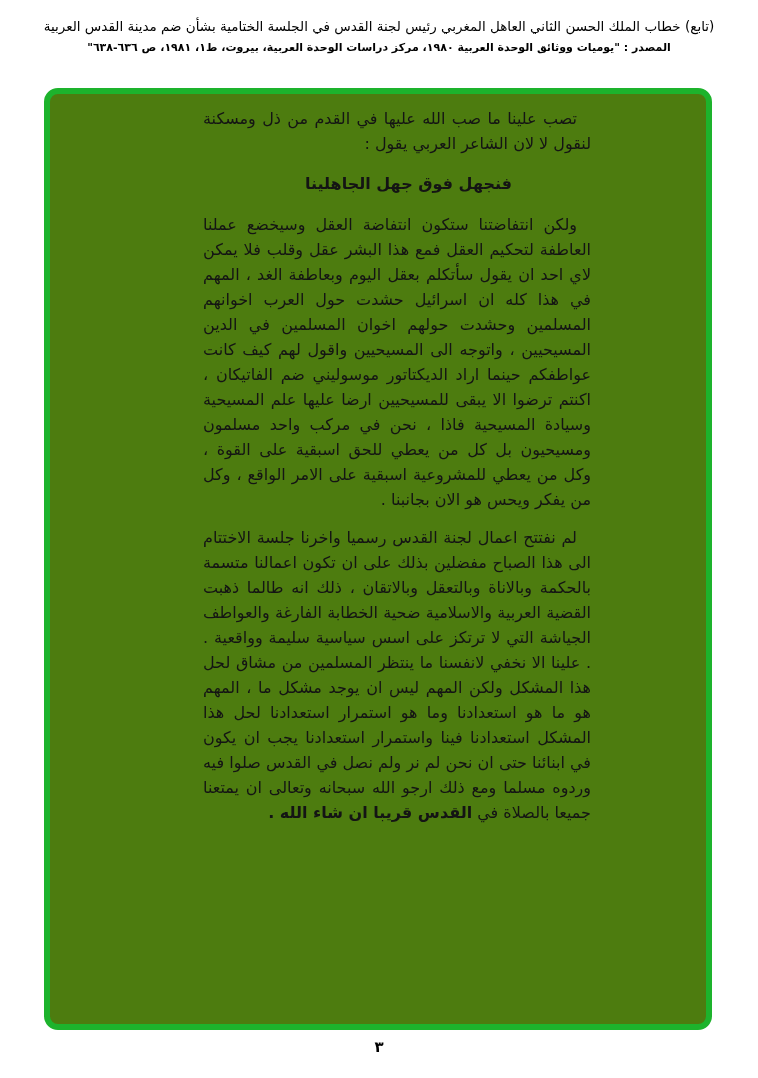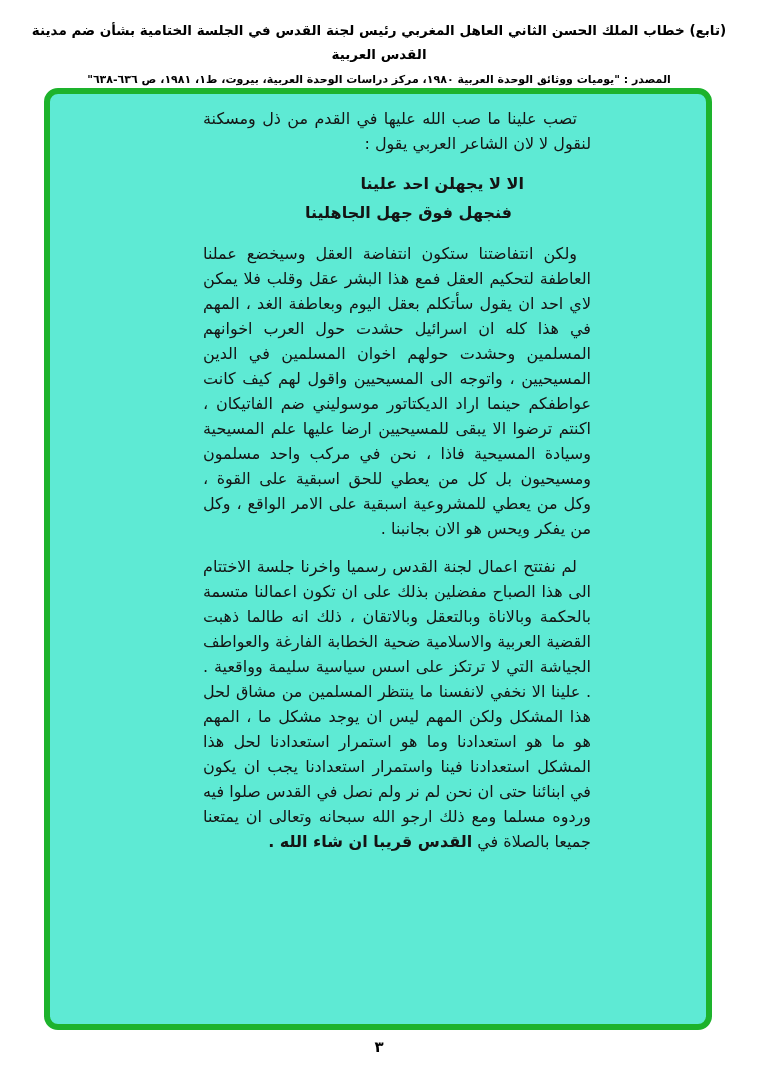--- a/index.html
+++ b/index.html
@@ -12,38 +12,38 @@
     overflow:hidden;
   }
   .header {
     position:absolute;
     top:18px; left:20px; right:20px;
     direction:rtl;
     text-align:center;
   }
   .doc-title {
     font-size:13.5px;
-    font-weight:bold;
-    line-height:24px;
+    font-weight:normal;
+    line-height:16px;
     color:#000;
   }
   .doc-source {
     font-size:11px;
     font-weight:bold;
     margin-top:7px;
     color:#000;
   }
   .frame {
     position:absolute;
     left:44px; top:88px;
     width:668px; height:942px;
     box-sizing:border-box;
     border:6px solid #1db32c;
     border-radius:14px;
-    background:#5eead4;
+    background:#4d7c0f;
   }
   .text-col {
     position:absolute;
     top:12px;
     right:115px;
     width:388px;
     direction:rtl;
     text-align:justify;
     font-size:16px;
     line-height:25px;
@@ -80,21 +80,20 @@
     <div class="doc-title">(تابع) خطاب الملك الحسن الثاني العاهل المغربي رئيس لجنة القدس في الجلسة الختامية بشأن ضم مدينة القدس العربية</div>
     <div class="doc-source">المصدر : "يوميات ووثائق الوحدة العربية ١٩٨٠، مركز دراسات الوحدة العربية، بيروت، ط١، ١٩٨١، ص ٦٣٦-٦٣٨"</div>
   </div>
 
   <div class="frame">
     <div class="text-col">
 
       <p>تصب علينا ما صب الله عليها في القدم من ذل ومسكنة لنقول لا لان الشاعر العربي يقول :</p>
 
       <div class="verse">
-        <div class="verse-line-1">الا لا يجهلن احد علينا</div>
         <div class="verse-line-2">فنجهل فوق جهل الجاهلينا</div>
       </div>
 
       <p>ولكن انتفاضتنا ستكون انتفاضة العقل وسيخضع عملنا العاطفة لتحكيم العقل فمع هذا البشر عقل وقلب فلا يمكن لاي احد ان يقول سأتكلم بعقل اليوم وبعاطفة الغد ، المهم في هذا كله ان اسرائيل حشدت حول العرب اخوانهم المسلمين وحشدت حولهم اخوان المسلمين في الدين المسيحيين ، واتوجه الى المسيحيين واقول لهم كيف كانت عواطفكم حينما اراد الديكتاتور موسوليني ضم الفاتيكان ، اكنتم ترضوا الا يبقى للمسيحيين ارضا عليها علم المسيحية وسيادة المسيحية فاذا ، نحن في مركب واحد مسلمون ومسيحيون بل كل من يعطي للحق اسبقية على القوة ، وكل من يعطي للمشروعية اسبقية على الامر الواقع ، وكل من يفكر ويحس هو الان بجانبنا .</p>
 
 
       <p>
         <span>لم نفتتح اعمال لجنة القدس رسميا واخرنا جلسة الاختتام الى هذا الصباح مفضلين بذلك على ان تكون اعمالنا متسمة بالحكمة وبالاناة وبالتعقل وبالاتقان ، ذلك انه طالما ذهبت القضية العربية والاسلامية ضحية الخطابة الفارغة والعواطف الجياشة التي لا ترتكز على اسس سياسية سليمة وواقعية . . علينا الا نخفي لانفسنا ما ينتظر المسلمين من مشاق لحل هذا المشكل ولكن المهم ليس ان يوجد مشكل ما ، المهم هو ما هو استعدادنا وما هو استمرار استعدادنا لحل هذا المشكل استعدادنا فينا واستمرار استعدادنا يجب ان يكون في ابنائنا حتى ان نحن لم نر ولم نصل في القدس صلوا فيه وردوه مسلما ومع ذلك ارجو الله سبحانه وتعالى ان يمتعنا جميعا بالصلاة في</span>
         <span class="bold-tail">القدس قريبا ان شاء الله .</span>
       </p>

